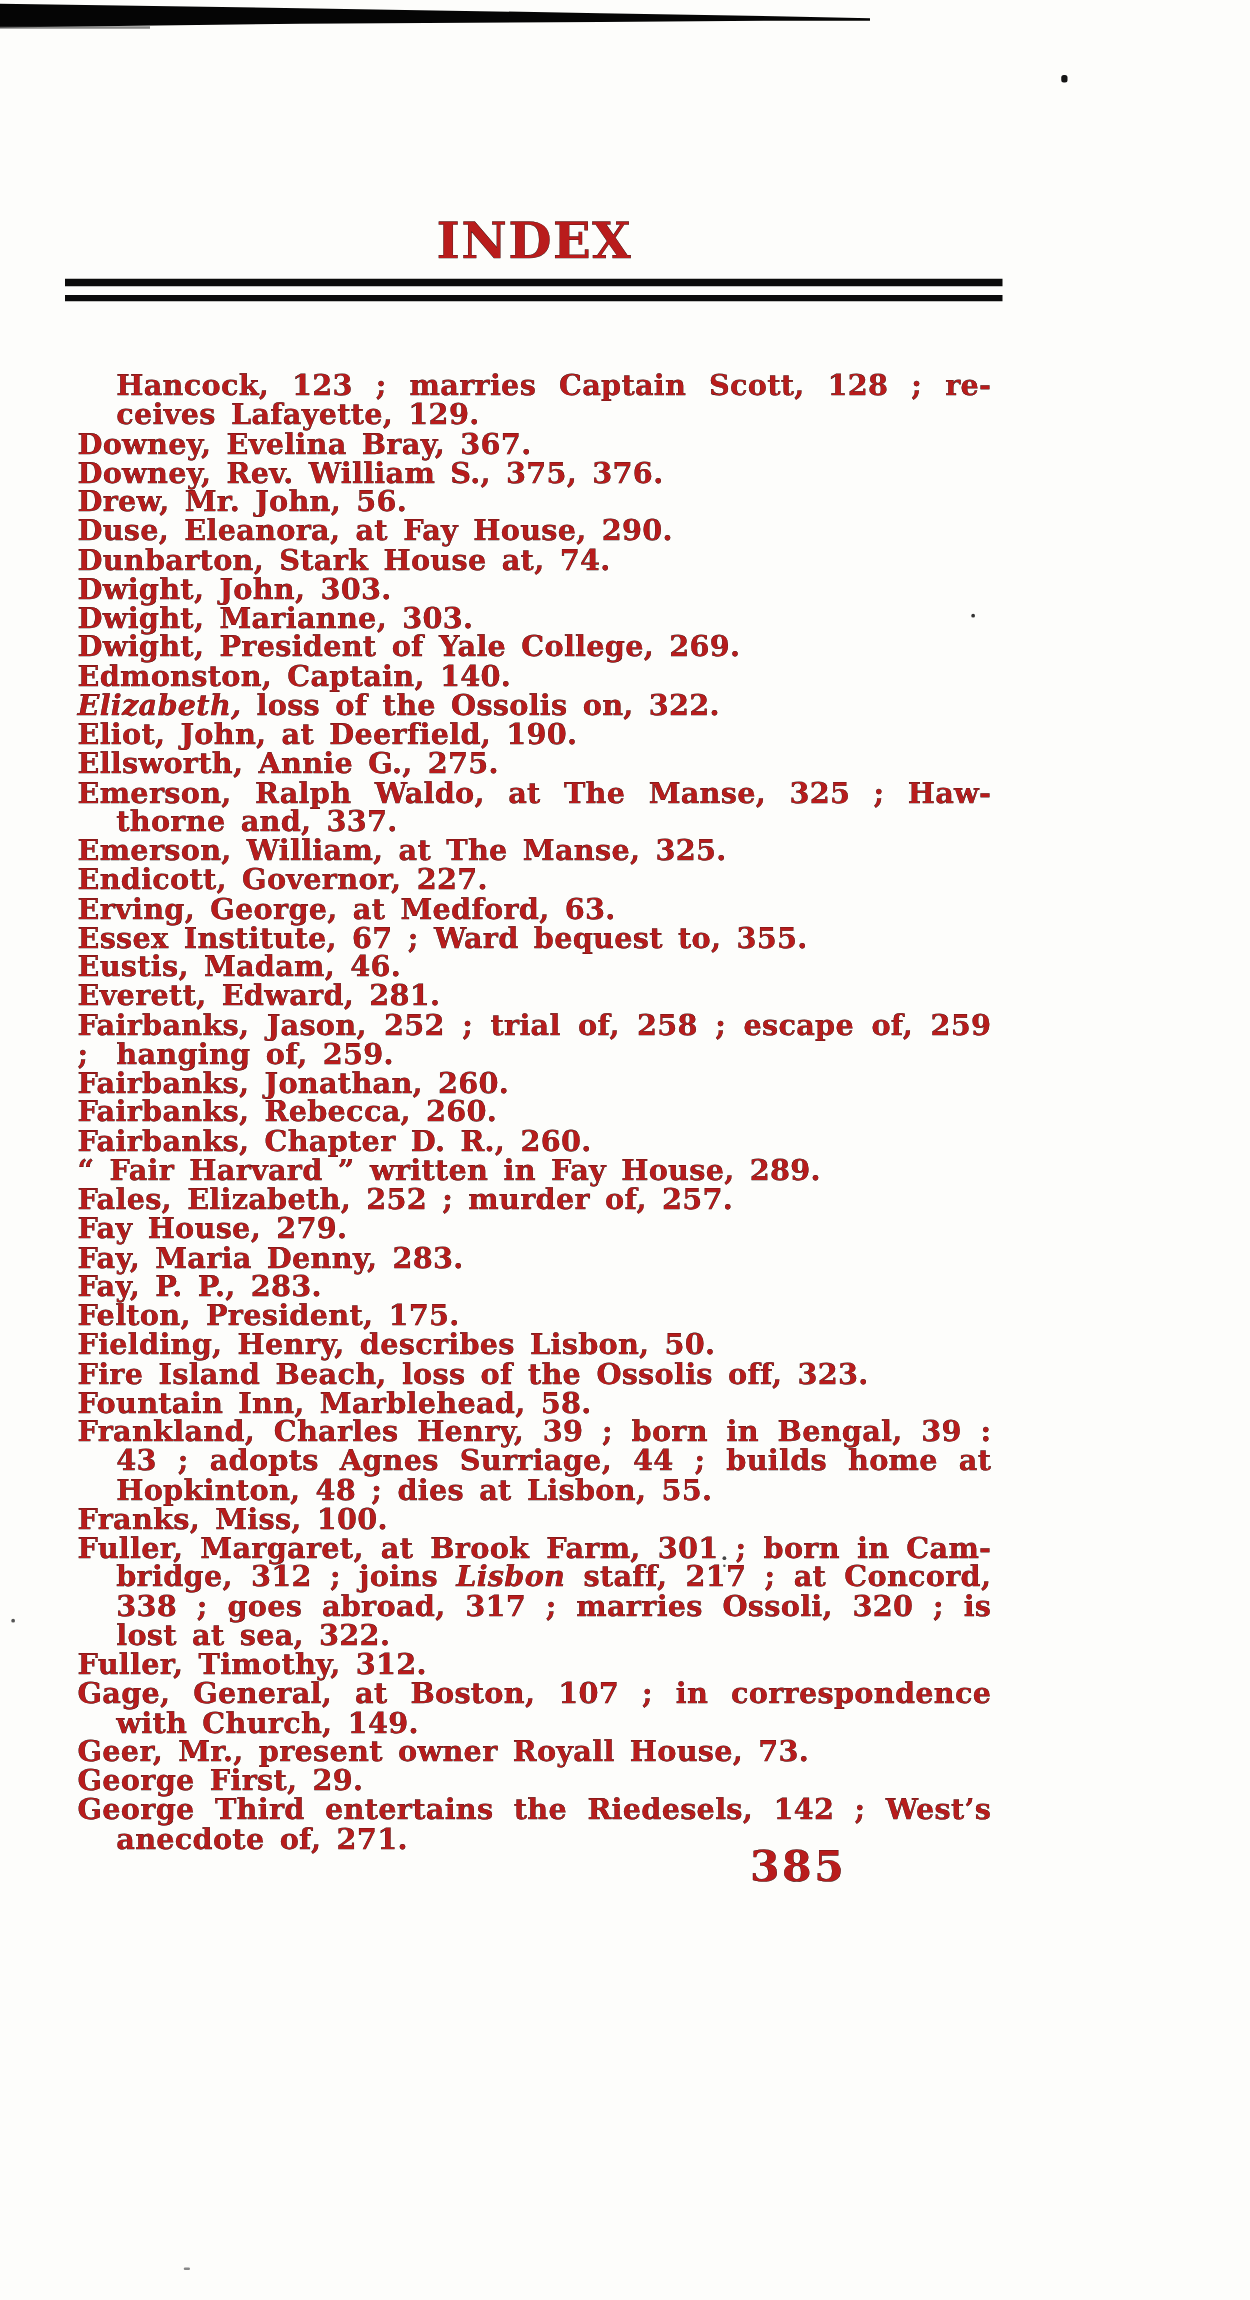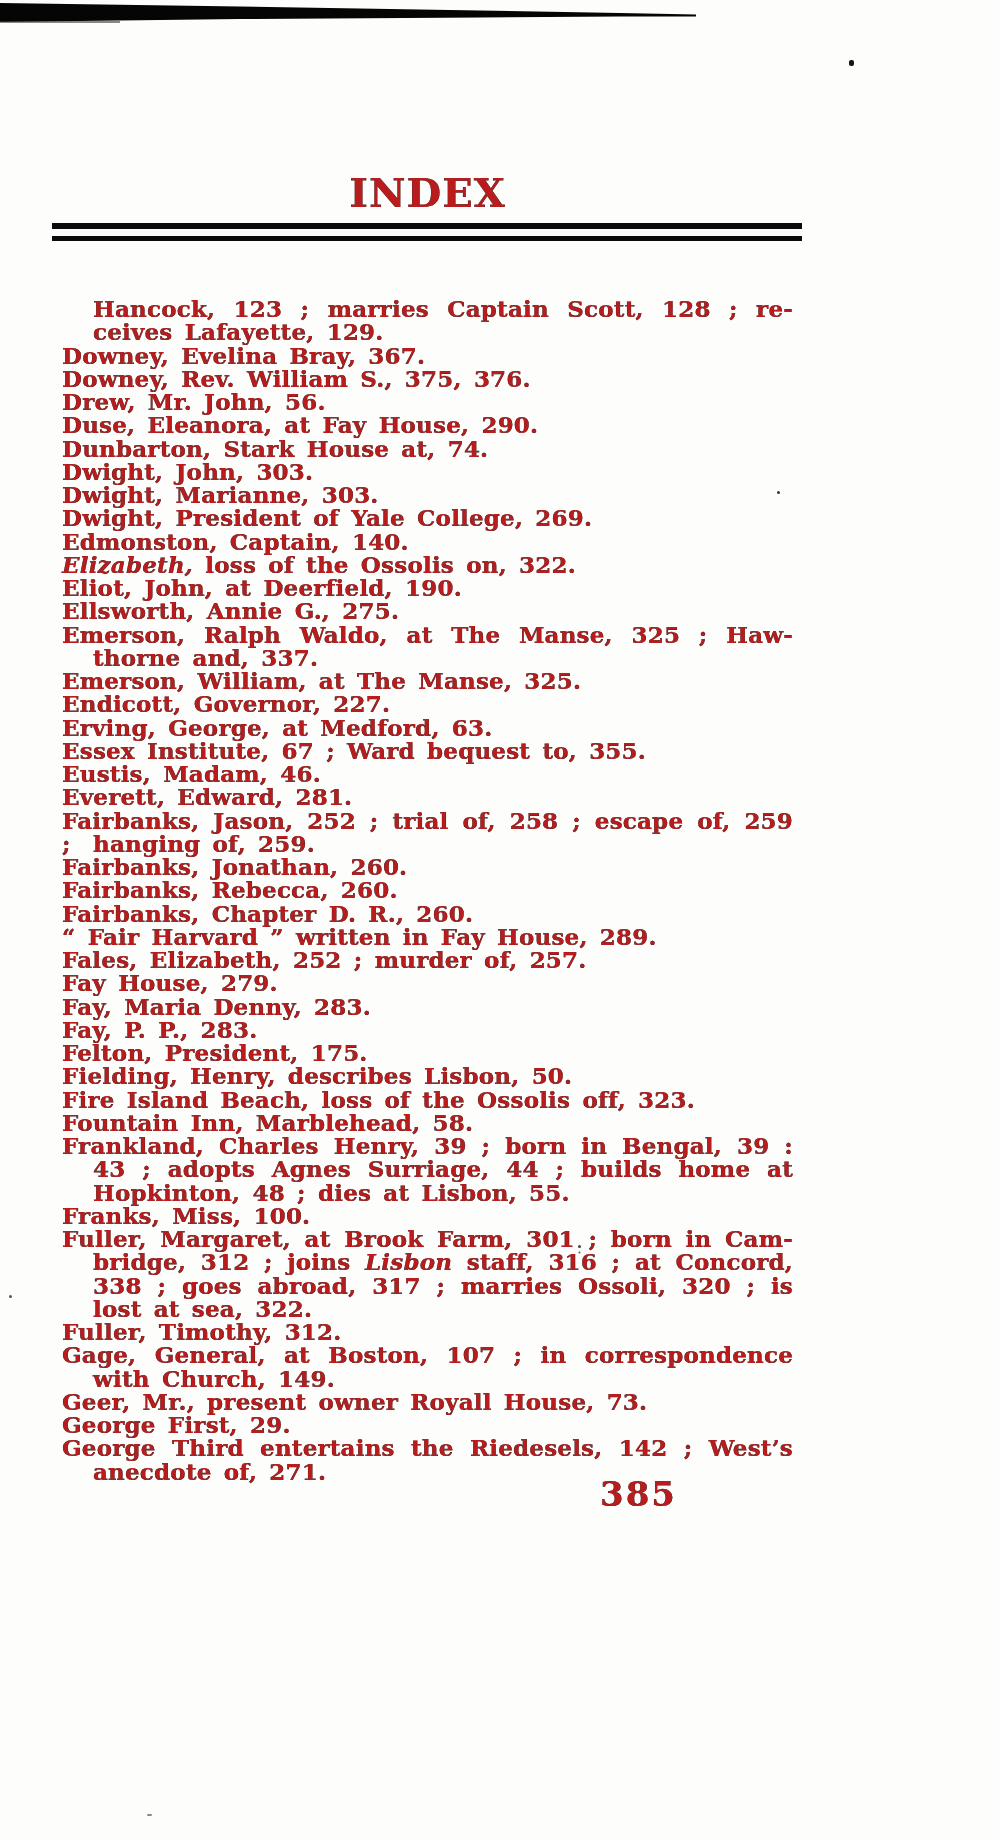--- a/index.html
+++ b/index.html
@@ -181,21 +181,21 @@
       <div class="entry">
         <div class="line j"><span>Frankland, Charles Henry, 39 ; born in Bengal, 39 :</span></div>
         <div class="line j ind"><span>43 ; adopts Agnes Surriage, 44 ; builds home at</span></div>
         <div class="line ind"><span>Hopkinton, 48 ; dies at Lisbon, 55.</span></div>
       </div>
       <div class="entry">
         <div class="line"><span>Franks, Miss, 100.</span></div>
       </div>
       <div class="entry">
         <div class="line j"><span>Fuller, Margaret, at Brook Farm, 301 ; born in Cam-</span></div>
-        <div class="line j ind"><span>bridge, 312 ; joins </span><i>Lisbon</i><span> staff, 316 ; at Concord,</span></div>
+        <div class="line j ind"><span>bridge, 312 ; joins </span><i>Lisbon</i><span> staff, 217 ; at Concord,</span></div>
         <div class="line j ind"><span>338 ; goes abroad, 317 ; marries Ossoli, 320 ; is</span></div>
         <div class="line ind"><span>lost at sea, 322.</span></div>
       </div>
       <div class="entry">
         <div class="line"><span>Fuller, Timothy, 312.</span></div>
       </div>
       <div class="entry">
         <div class="line j"><span>Gage, General, at Boston, 107 ; in correspondence</span></div>
         <div class="line ind"><span>with Church, 149.</span></div>
       </div>

